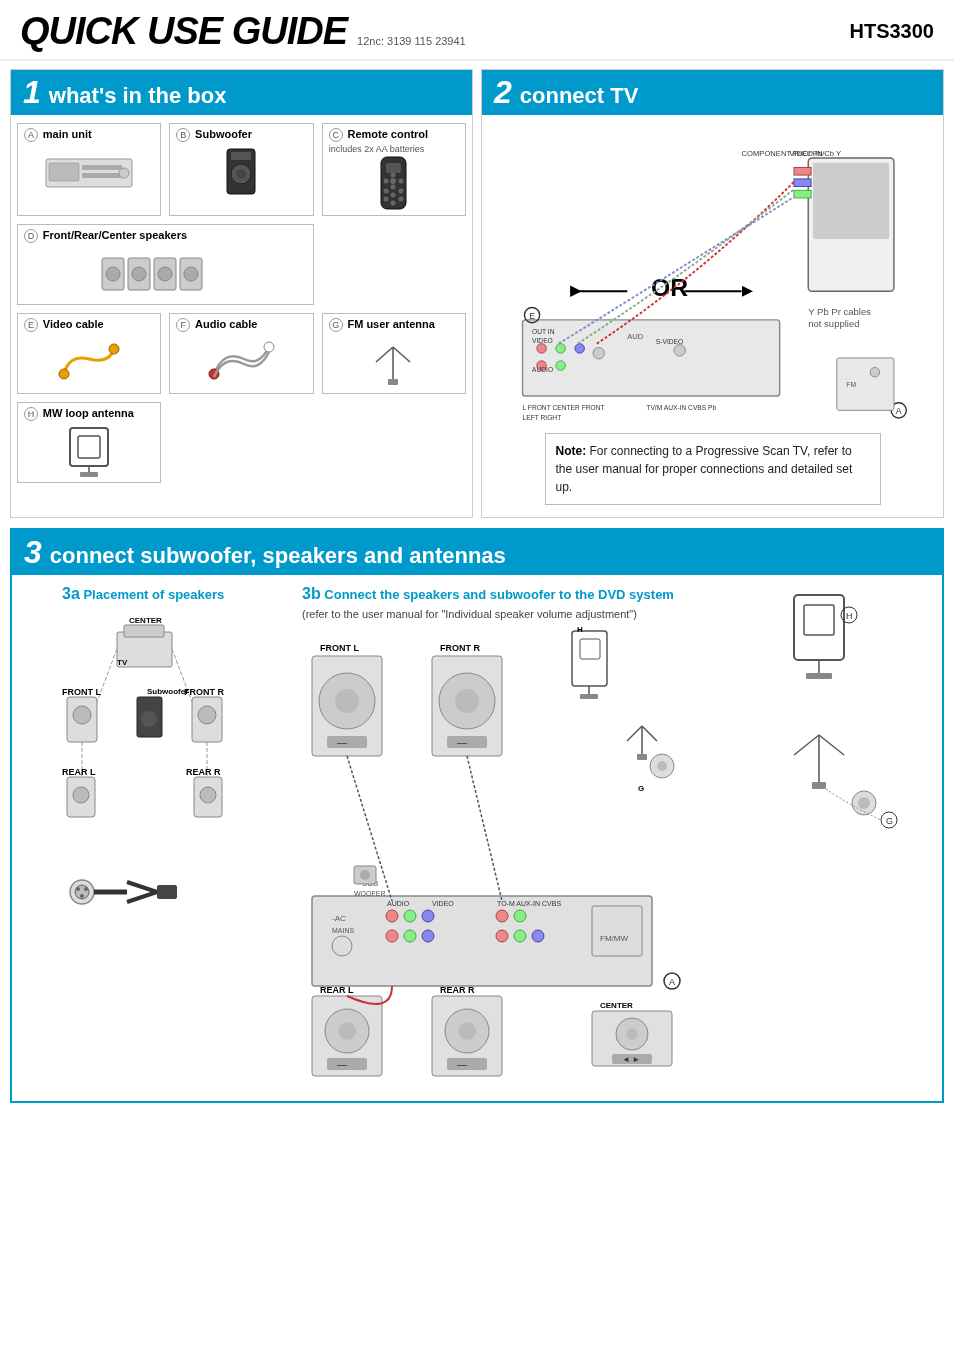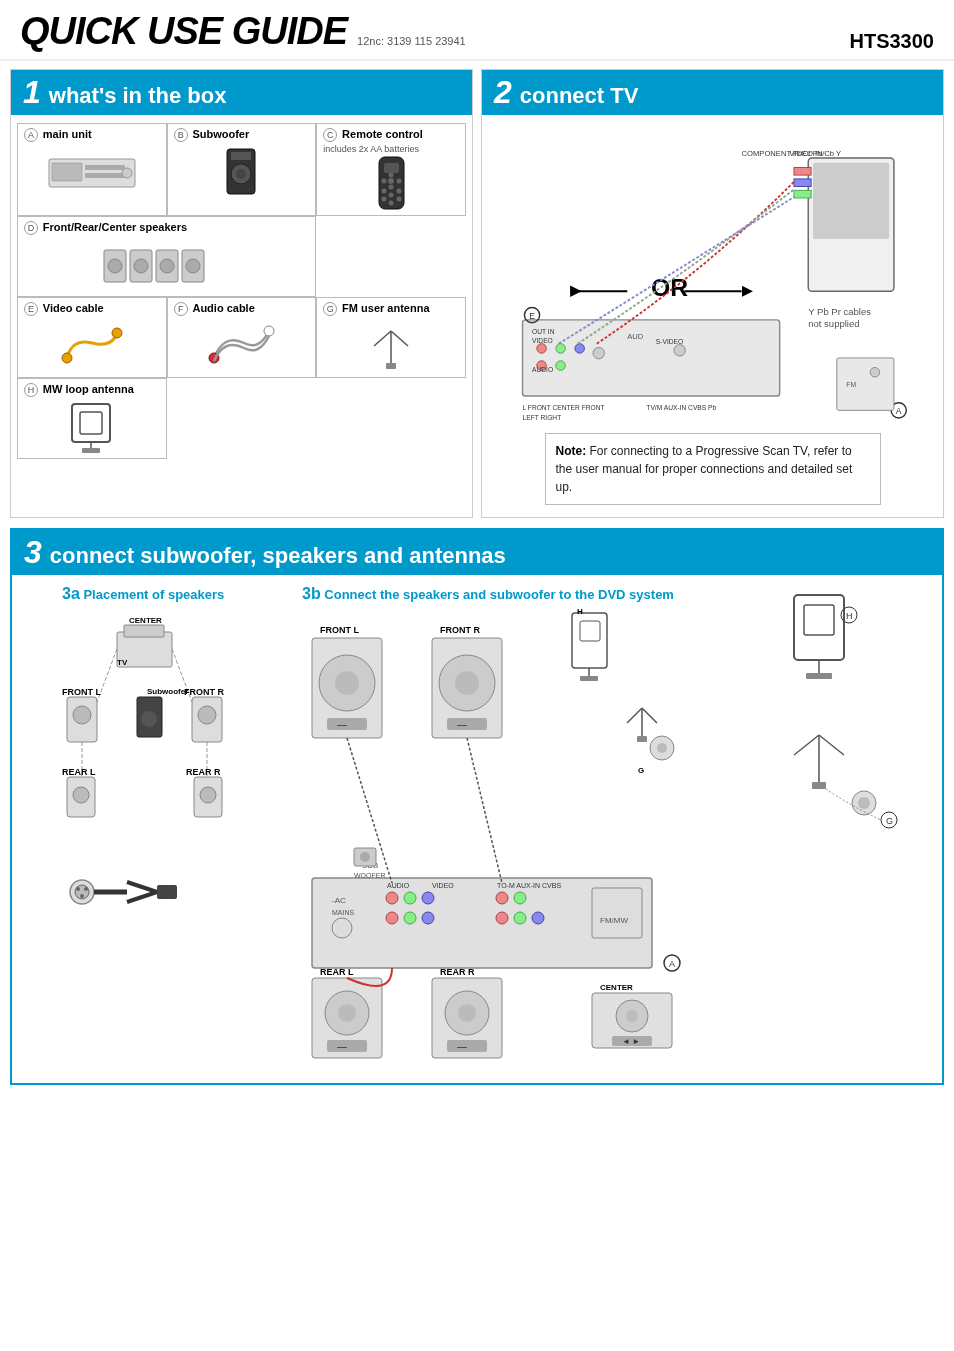--- a/index.html
+++ b/index.html
@@ -8,21 +8,21 @@
       min-height: 1351px;
       background: #fff;
       font-family: Arial, Helvetica, sans-serif;
       font-size: 13px;
       color: #222;
     }
 
     
     .header {
       display: flex;
-      align-items: flex-end;
+      align-items: center;
       padding: 10px 20px 6px 20px;
       border-bottom: 2px solid #eee;
     }
     .header-title {
       font-size: 38px;
       font-style: italic;
       font-weight: 900;
       color: #000;
       letter-spacing: -1px;
     }
@@ -76,21 +76,21 @@
     .section2 {
       flex: 1;
       border: 1px solid #ccc;
       padding-bottom: 8px;
     }
 
     
     .box-items {
       display: grid;
       grid-template-columns: 1fr 1fr 1fr;
-      gap: 0;
+      gap: 8px;
       padding: 0 6px;
     }
     .box-item {
       border: 1px solid #bbb;
       padding: 4px 6px;
       min-height: 80px;
       position: relative;
     }
     .box-item-label {
       font-size: 10px;
@@ -525,20 +525,21 @@
           </svg>
         </div>
       </div>
     </div>
 
     <div class="col-center">
       <div class="subsection-label">
         <span class="sub-num">3b</span>
         <span class="step-title" style="display:inline; font-size:13px;"> Connect the speakers and subwoofer to the DVD system</span>
       </div>
+      <div class="step-sub">(refer to the user manual for "Individual speaker volume adjustment")</div>
 
       
       <svg width="380" height="450" viewBox="0 0 380 450">
 
         <rect x="10" y="30" width="70" height="100" rx="3" fill="#e0e0e0" stroke="#888" stroke-width="1"></rect>
         <text x="18" y="25" font-size="9" font-weight="bold" fill="#000">FRONT L</text>
         <circle cx="45" cy="75" r="28" fill="#ccc" stroke="#888"></circle>
         <circle cx="45" cy="75" r="12" fill="#bbb"></circle>
         <rect x="25" y="110" width="40" height="12" rx="2" fill="#aaa"></rect>
 

